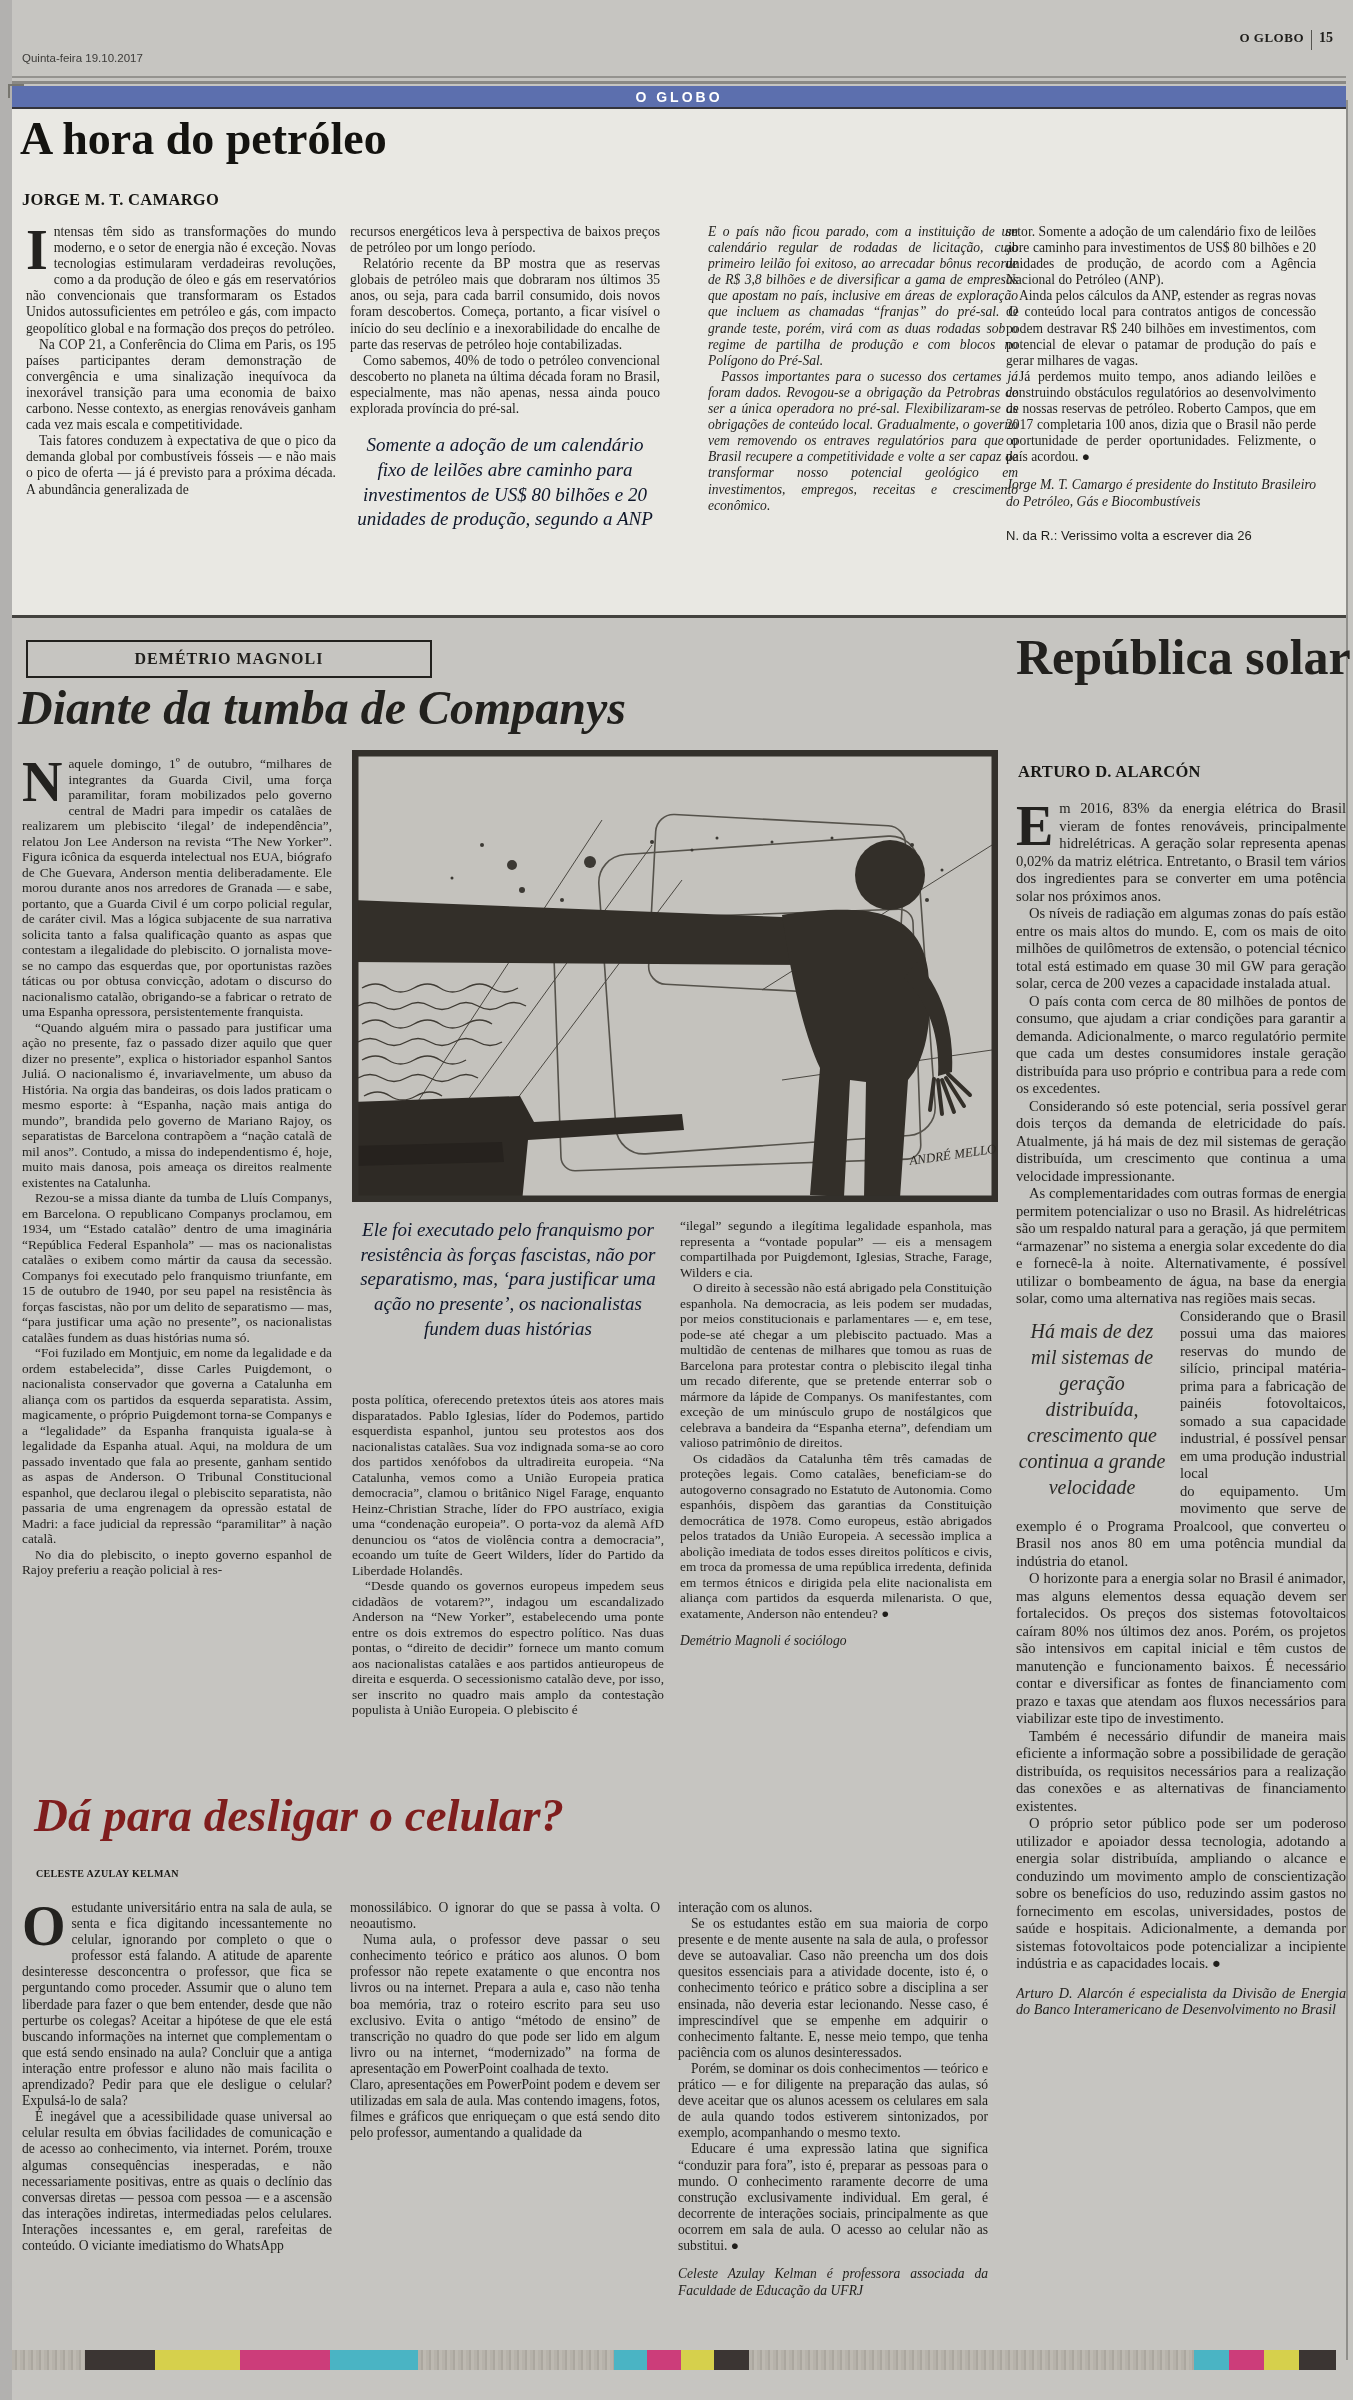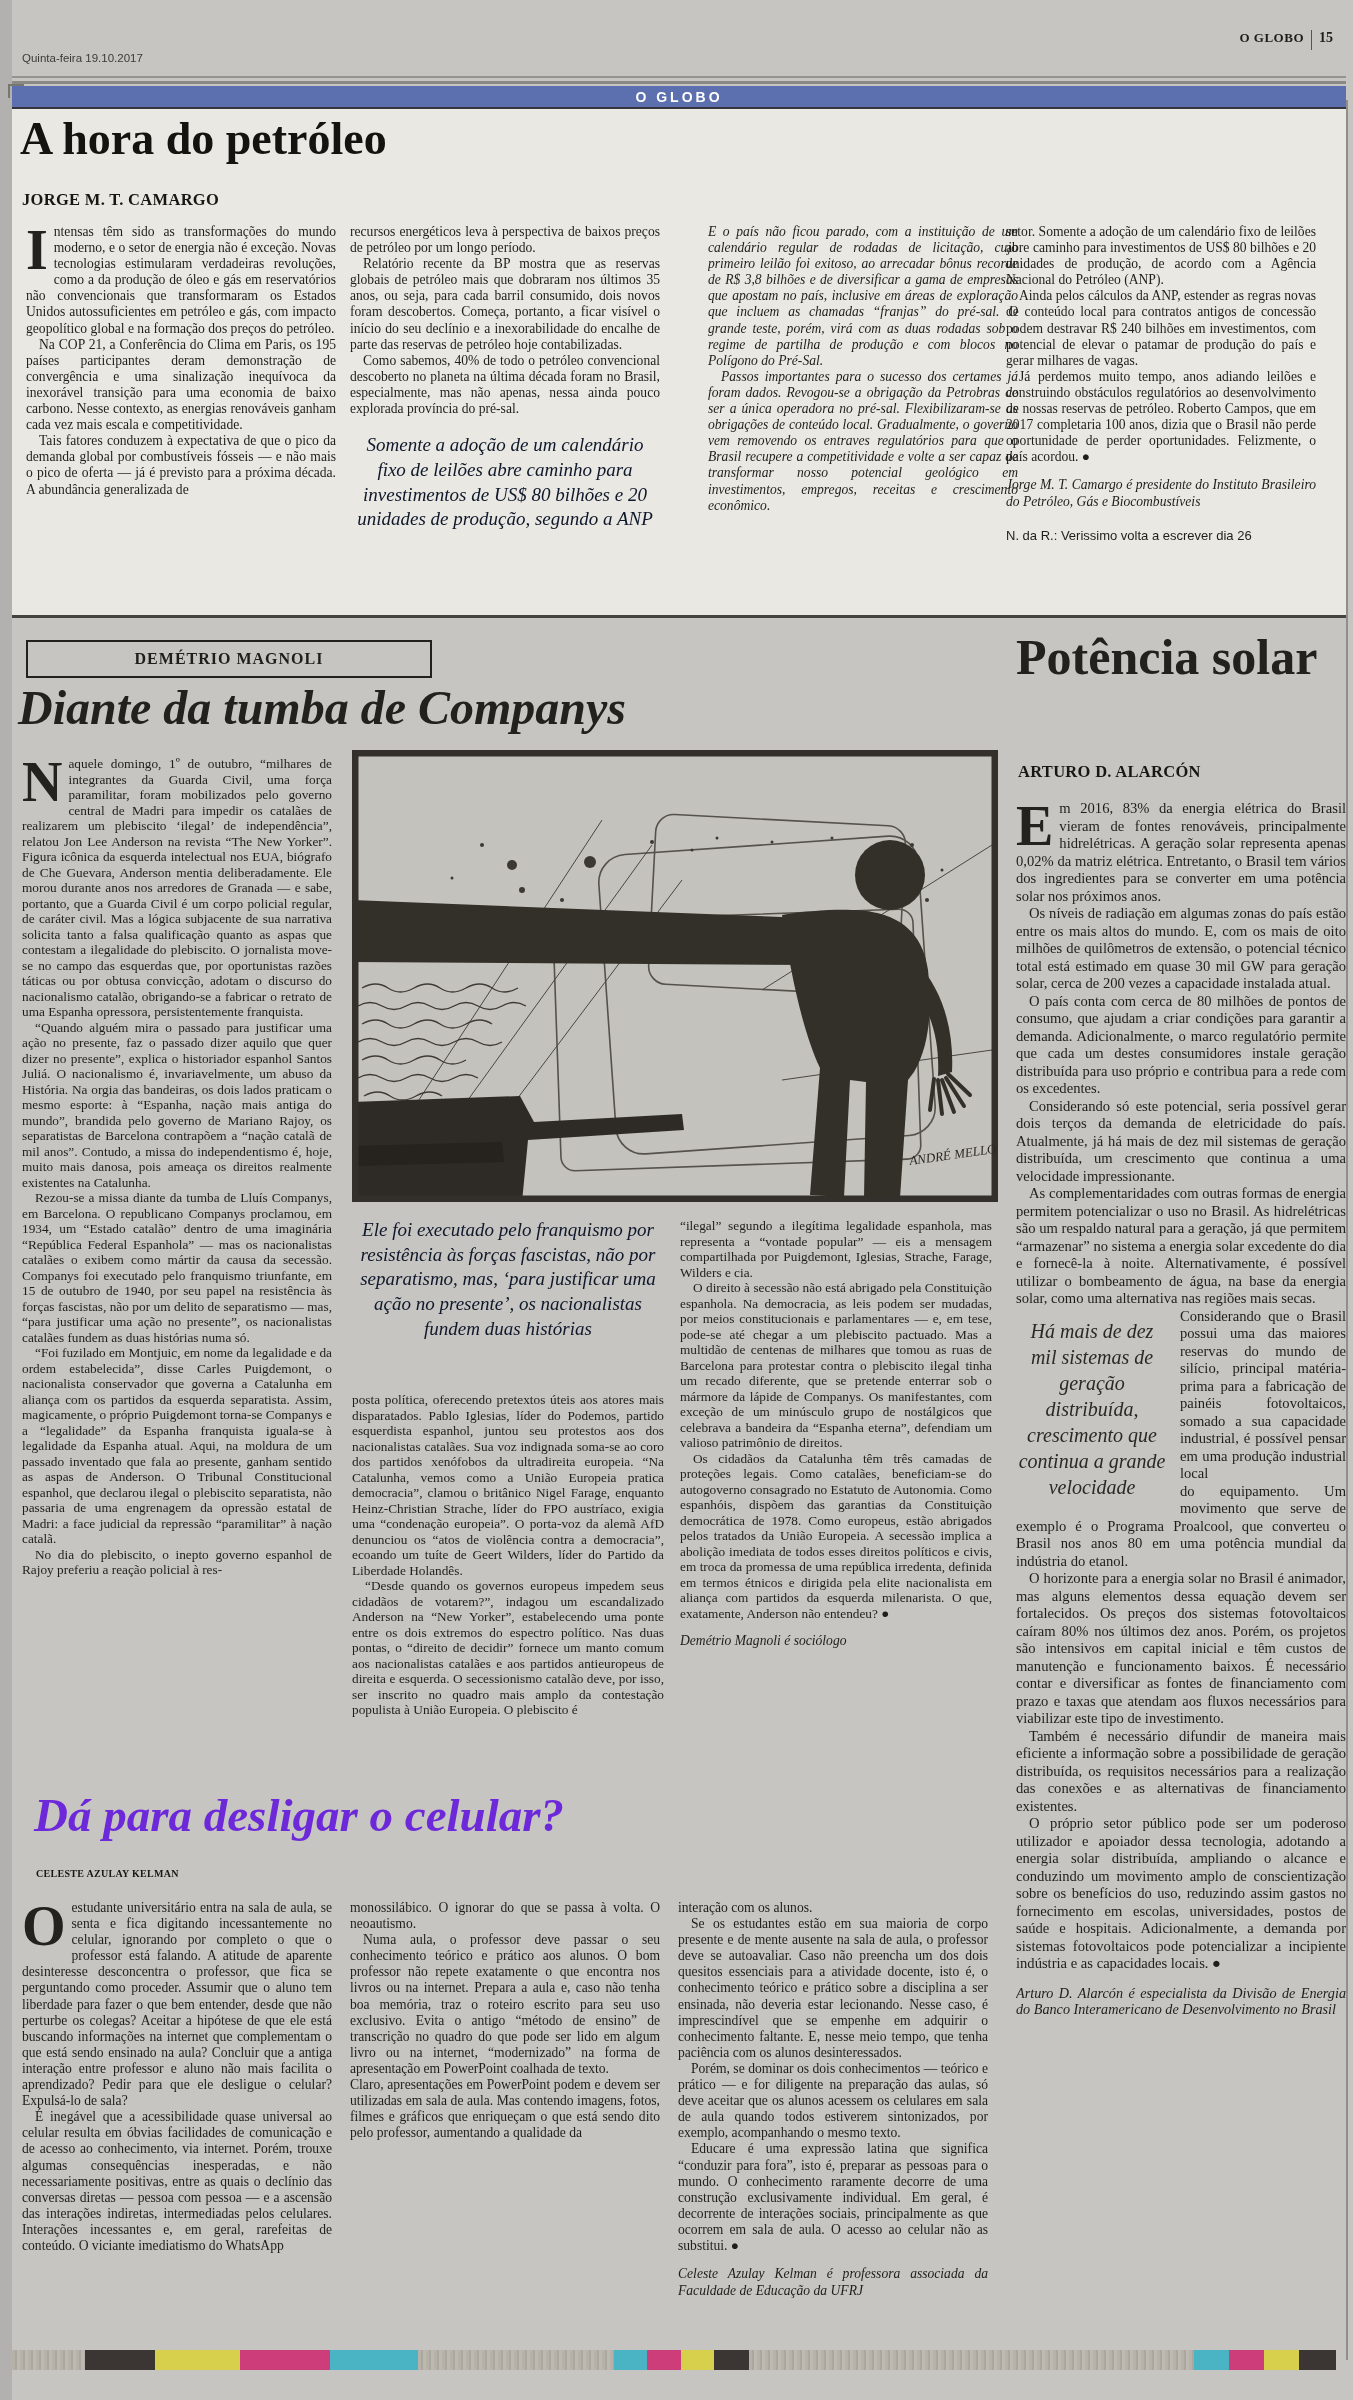--- a/index.html
+++ b/index.html
@@ -40,21 +40,21 @@
   .section-divider{position:absolute;left:12px;top:615px;width:1334px;height:3px;background:#44433f;}
 
   
   .h1-petroleo{position:absolute;left:20px;top:116px;font-weight:bold;font-size:46px;line-height:1;color:#141310;}
   .byline{position:absolute;font-weight:bold;font-size:16.5px;letter-spacing:.3px;color:#181714;}
   .kickerbox{position:absolute;left:26px;top:640px;width:402px;height:34px;border:2px solid #22211e;
     display:flex;align-items:center;justify-content:center;}
   .kickerbox span{font-weight:bold;font-size:16px;letter-spacing:1px;}
   .h2-companys{position:absolute;left:18px;top:684px;font-style:italic;font-weight:bold;font-size:48px;line-height:1;color:#22211e;}
   .h3-solar{position:absolute;left:1016px;top:630px;font-weight:bold;font-size:50px;line-height:1.08;color:#22211e;}
-  .h4-celular{position:absolute;left:34px;top:1792px;font-style:italic;font-weight:bold;font-size:47px;line-height:1;color:#6d28d9;}
+  .h4-celular{position:absolute;left:34px;top:1792px;font-style:italic;font-weight:bold;font-size:47px;line-height:1;color:#7f1d1d;}
 
   
   .col{position:absolute;width:310px;text-align:justify;font-size:13.6px;line-height:16.1px;overflow:hidden;}
   .col p{margin:0;text-indent:13px;}
   .col p:first-child{text-indent:0;}
   .col .dropcap{text-indent:0;}
   .dropcap::first-letter{
     float:left;font-size:56px;line-height:.8;padding:4px 6px 0 0;font-weight:bold;color:#23221f;
   }
   .tight{font-size:13.3px;line-height:15.5px;}
@@ -251,21 +251,21 @@
   </div>
   <div class="col tight" style="left:680px;top:1218px;height:560px;width:312px;">
     <div>
         <p>“ilegal” segundo a ilegítima legalidade espanhola, mas representa a “vontade popular” — eis a mensagem compartilhada por Puigdemont, Iglesias, Strache, Farage, Wilders e cia.</p>
         <p>O direito à secessão não está abrigado pela Constituição espanhola. Na democracia, as leis podem ser mudadas, por meios constitucionais e parlamentares — e, em tese, pode-se até chegar a um plebiscito pactuado. Mas a multidão de centenas de milhares que tomou as ruas de Barcelona para protestar contra o plebiscito ilegal tinha um recado diferente, que se pretende enterrar sob o mármore da lápide de Companys. Os manifestantes, com exceção de um minúsculo grupo de nostálgicos que celebrava a bandeira da “Espanha eterna”, defendiam um valioso patrimônio de direitos.</p>
         <p>Os cidadãos da Catalunha têm três camadas de proteções legais. Como catalães, beneficiam-se do autogoverno consagrado no Estatuto de Autonomia. Como espanhóis, dispõem das garantias da Constituição democrática de 1978. Como europeus, estão abrigados pelos tratados da União Europeia. A secessão implica a abolição imediata de todos esses direitos políticos e civis, em troca da promessa de uma república irredenta, definida em termos étnicos e dirigida pela elite nacionalista em aliança com partidos da esquerda milenarista. O que, exatamente, Anderson não entendeu? ●</p>
       </div>
     <p class="bio">Demétrio Magnoli é sociólogo</p>
   </div>
 
-  <div class="h3-solar">Potência solar</div>
+  <div class="h3-solar">República solar</div>
   <div class="byline" style="left:1018px;top:762px;">ARTURO D. ALARCÓN</div>
   <div class="solar-body">
     <div>
         <p class="dropcap">Em 2016, 83% da energia elétrica do Brasil vieram de fontes renováveis, principalmente hidrelétricas. A geração solar representa apenas 0,02% da matriz elétrica. Entretanto, o Brasil tem vários dos ingredientes para se converter em uma potência solar nos próximos anos.</p>
         <p>Os níveis de radiação em algumas zonas do país estão entre os mais altos do mundo. E, com os mais de oito milhões de quilômetros de extensão, o potencial técnico total está estimado em quase 30 mil GW para geração solar, cerca de 200 vezes a capacidade instalada atual.</p>
         <p>O país conta com cerca de 80 milhões de pontos de consumo, que ajudam a criar condições para garantir a demanda. Adicionalmente, o marco regulatório permite que cada um destes consumidores instale geração distribuída para uso próprio e contribua para a rede com os excedentes.</p>
         <p>Considerando só este potencial, seria possível gerar dois terços da demanda de eletricidade do país. Atualmente, já há mais de dez mil sistemas de geração distribuída, um crescimento que continua a uma velocidade impressionante.</p>
         <p>As complementaridades com outras formas de energia permitem potencializar o uso no Brasil. As hidrelétricas são um respaldo natural para a geração, já que permitem “armazenar” no sistema a energia solar excedente do dia e fornecê-la à noite. Alternativamente, é possível utilizar o bombeamento de água, na base da energia solar, como uma alternativa nas regiões mais secas.</p>
       </div>
     <div class="qwrap">

